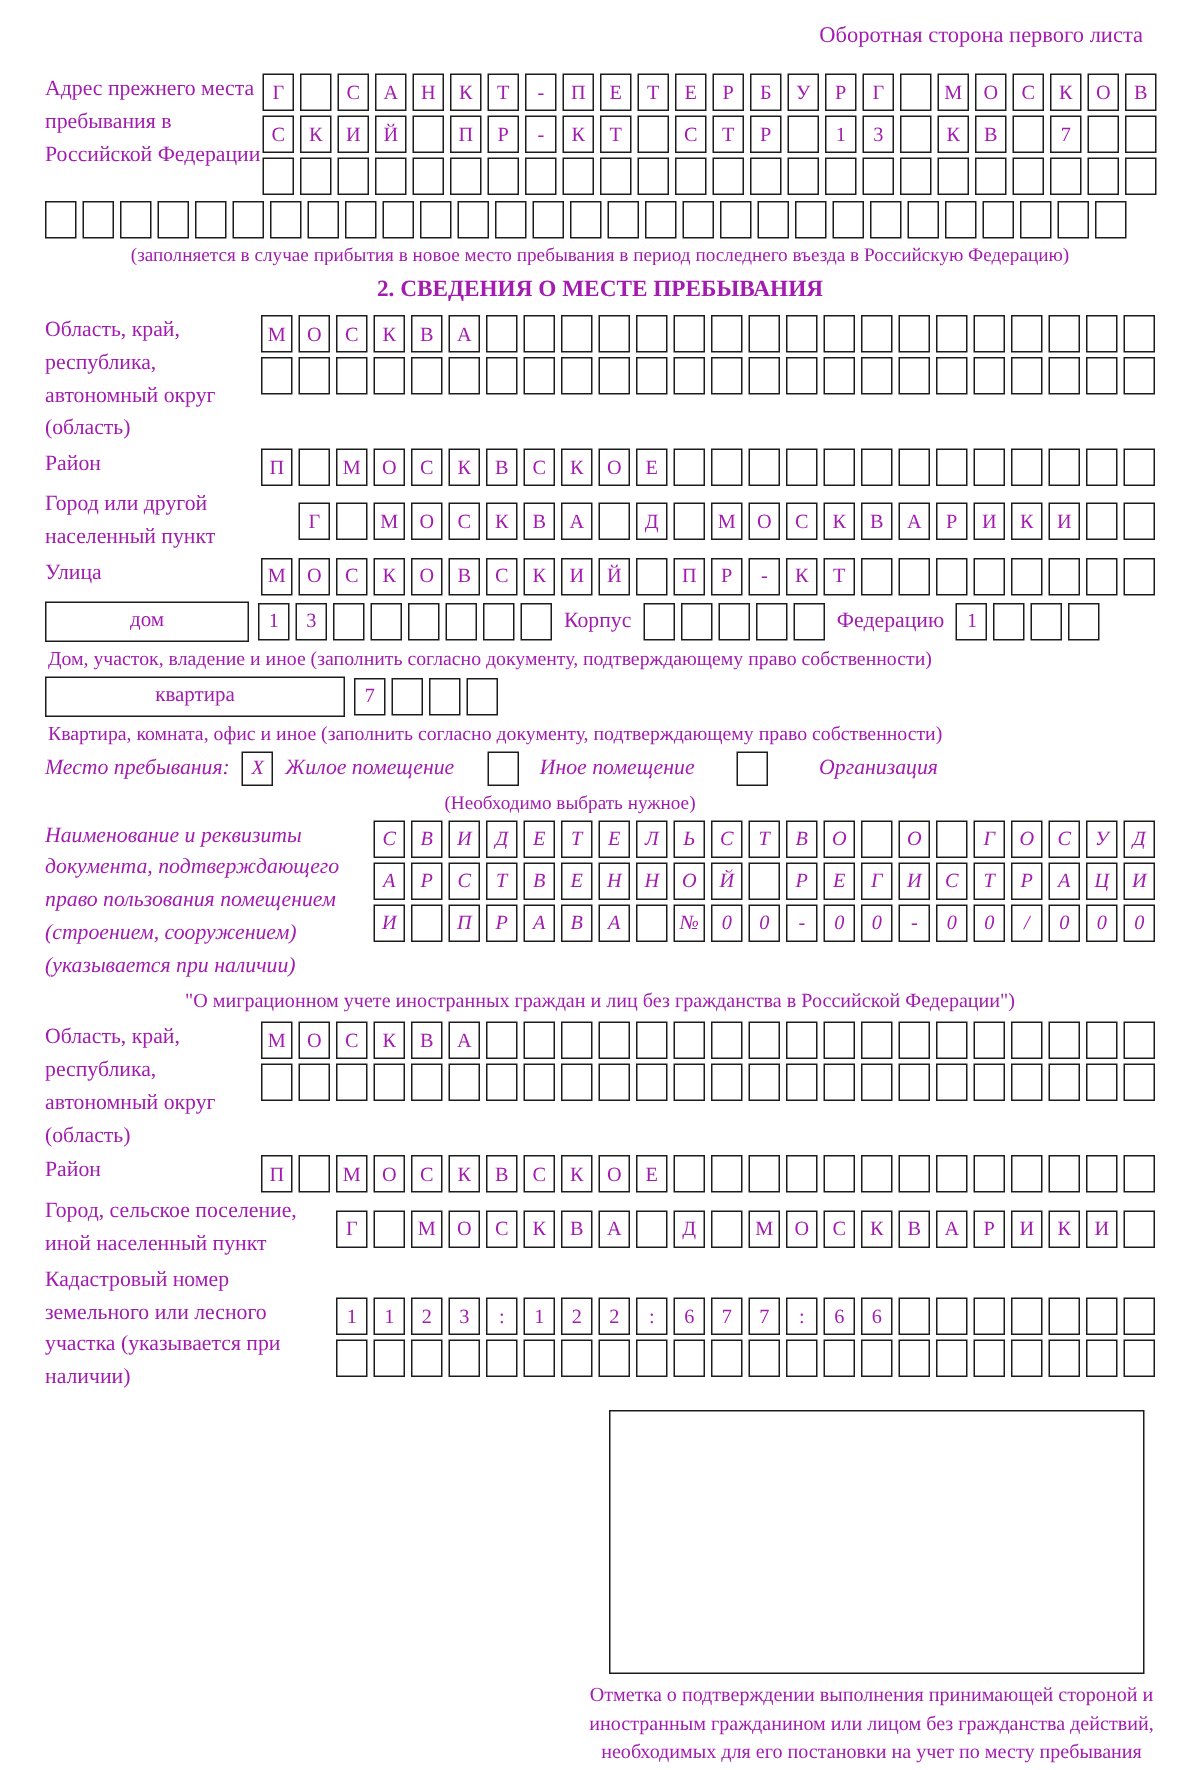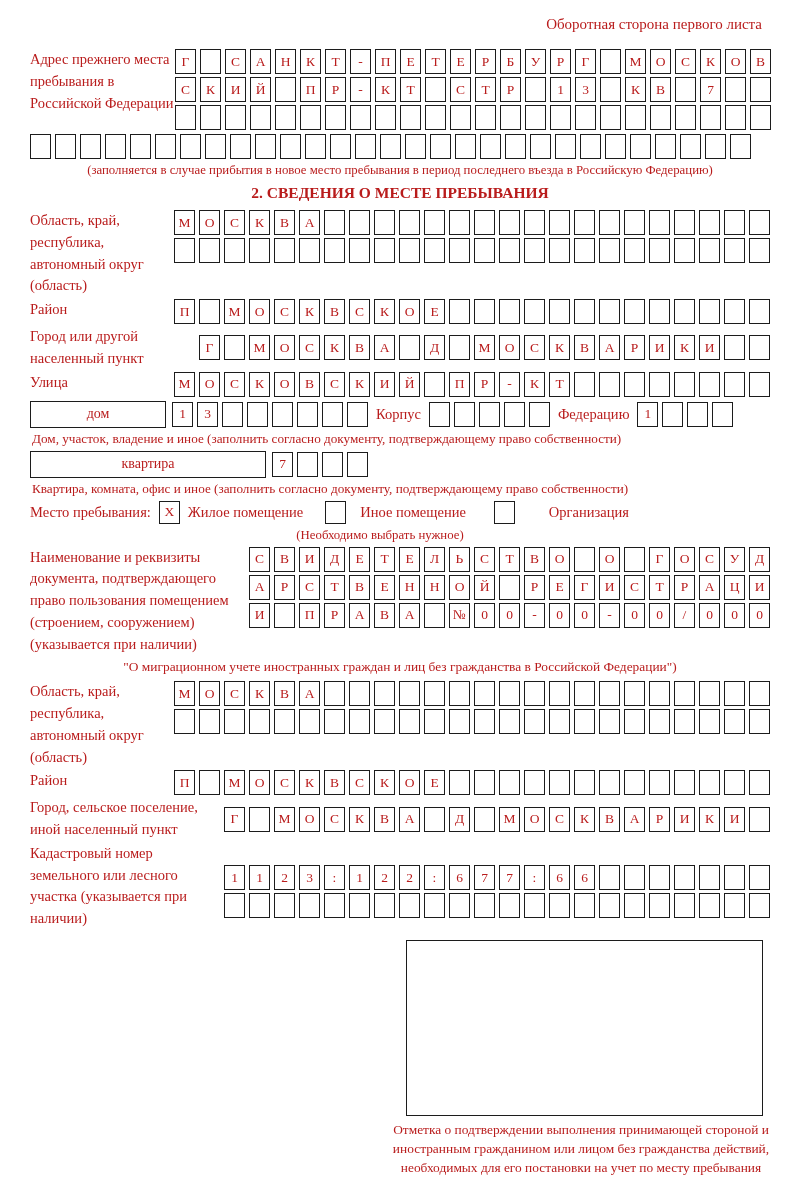--- a/index.html
+++ b/index.html
@@ -1,18 +1,18 @@
 <!DOCTYPE html>
 <html><head>
 <meta charset="utf-8">
 <style>
   html,body{margin:0;padding:0;background:#fff;}
   .page{
     position:relative; width:800px; height:1180px; overflow:hidden;
-    background:#fff; color:#b91c1c;
+    background:#fff; color:#a21caf;
     font-family:"Liberation Serif","DejaVu Serif",serif;
     box-sizing:border-box; padding:6px 30px 0 30px;
   }
   .hdr-note{ text-align:right; font-size:15px; margin:10px 8px 16px 0; }
 
   .flexrow{ display:flex; align-items:flex-start; }
   .vcenter{ align-items:center; }
   .lbl{ font-size:14.5px; line-height:1.5; }
   .rows{ display:flex; flex-direction:column; gap:3px; margin-left:auto; }
   .cells{ display:flex; gap:4px; }
@@ -36,21 +36,21 @@
     box-sizing:border-box; flex:none; width:21px; height:23px; border:1.6px solid #1c1c1c;
     display:flex; align-items:center; justify-content:center; font-size:13.5px;
   }
   .optlbl{ font-size:14.5px; }
 
   .stamp-wrap{ width:378px; margin-left:auto; margin-top:10px; }
   .stamp-box{ box-sizing:border-box; width:357px; height:176px; border:1.8px solid #1c1c1c; margin-left:14px; }
   .stamp-cap{ text-align:center; font-size:13.4px; line-height:1.42; margin-top:4px; }
 
   .m-b2{margin-bottom:2px;} .m-b4{margin-bottom:4px;} .m-b6{margin-bottom:6px;}
-  .m-t4{margin-top:4px;} .m-t6{margin-top:6px;}
+  .m-t4{margin-top:4px;font-style:italic;} .m-t6{margin-top:6px;}
   .w130{width:130px;flex:none;} .w140{width:140px;flex:none;} .w145{width:145px;flex:none;}
   .w190{width:190px;flex:none;} .w212{width:212px;flex:none;} .w170{width:170px;flex:none;}
 </style>
 </head>
 <body>
 
 <div class="page">
 
   <div class="hdr-note">Оборотная сторона первого листа</div>
 
@@ -343,21 +343,21 @@
     <div class="cells">
         <span class="cell">1</span>
         <span class="cell"></span>
         <span class="cell"></span>
         <span class="cell"></span>
       </div>
   </div>
   <div class="cap">Дом, участок, владение и иное (заполнить согласно документу, подтверждающему право собственности)</div>
 
   <div class="flexrow vcenter">
-    <div class="boxfield mr6" style="width:236px;text-align:center;">квартира</div>
+    <div class="boxfield mr6" style="width:200px;text-align:center;">квартира</div>
     <div class="cells">
         <span class="cell">7</span>
         <span class="cell"></span>
         <span class="cell"></span>
         <span class="cell"></span>
       </div>
   </div>
   <div class="cap">Квартира, комната, офис и иное (заполнить согласно документу, подтверждающему право собственности)</div>
 
   <div class="flexrow vcenter m-t4">

